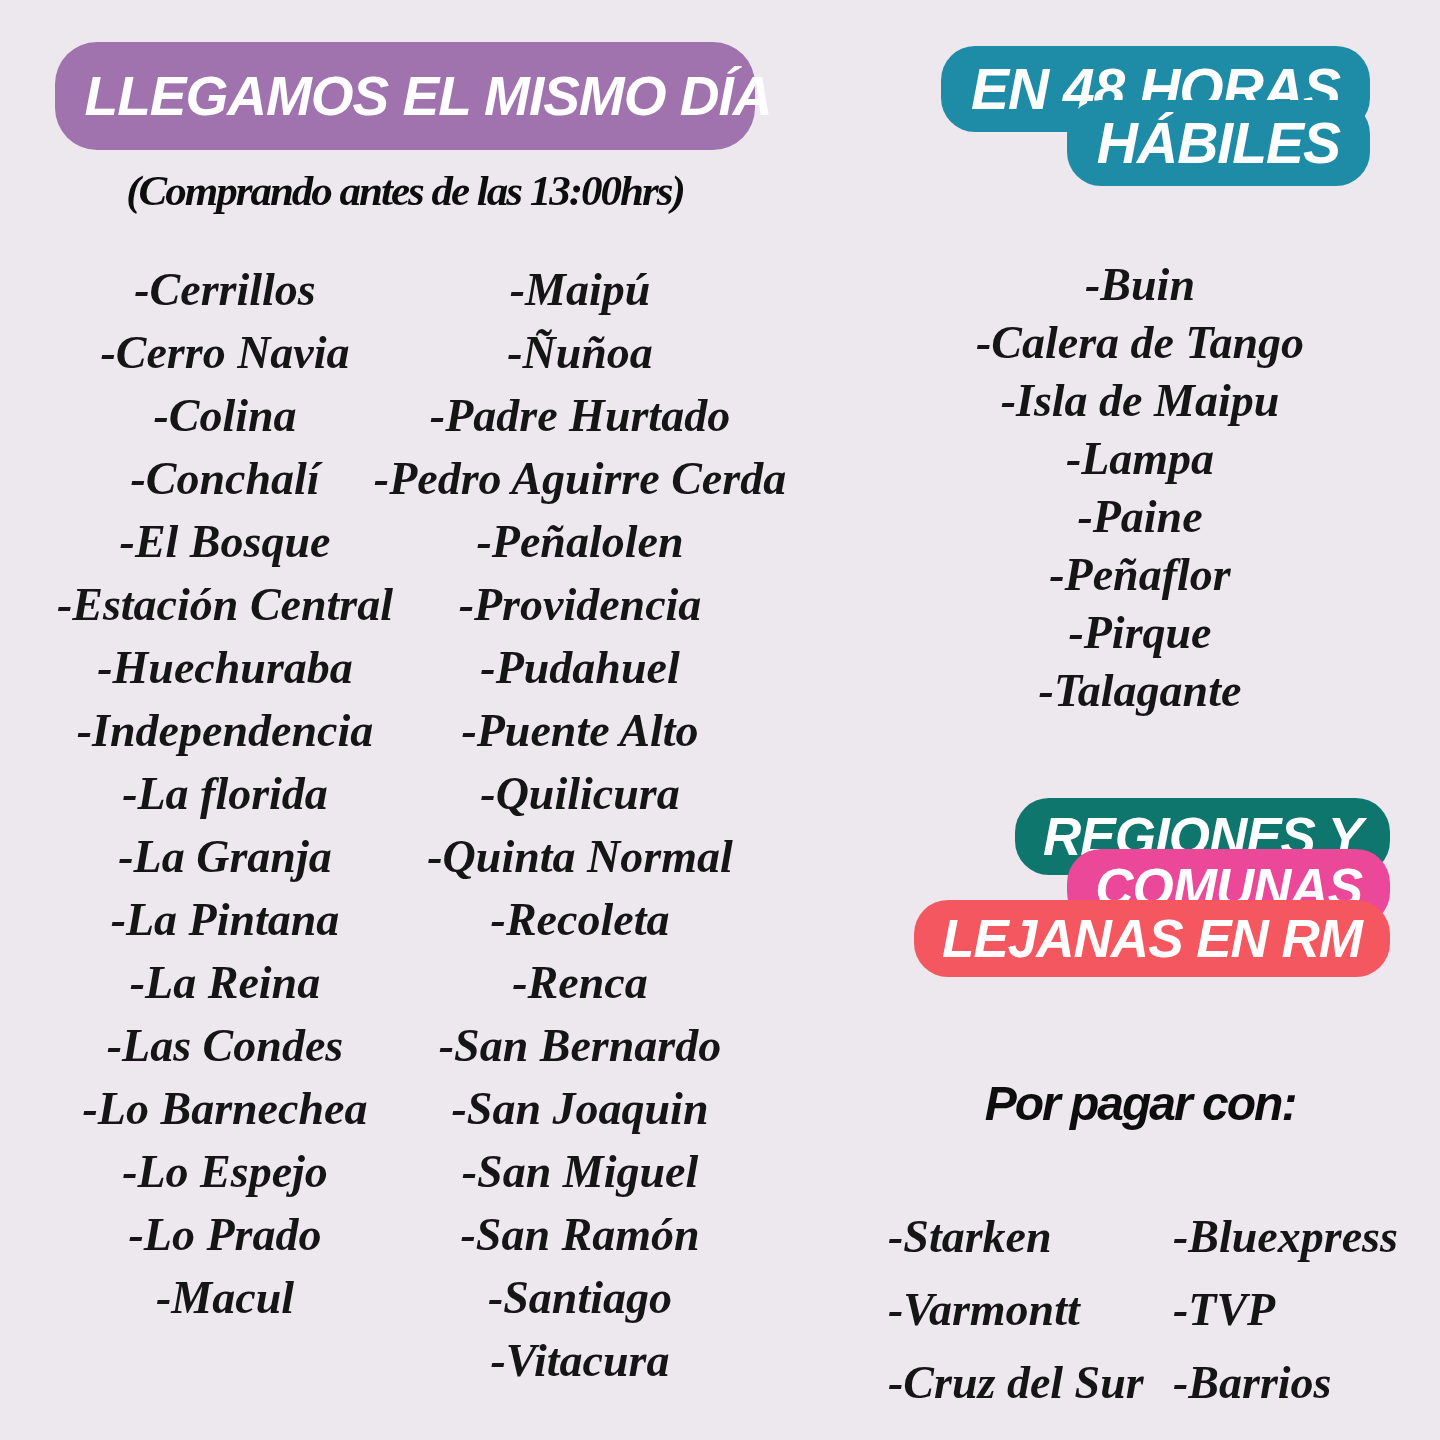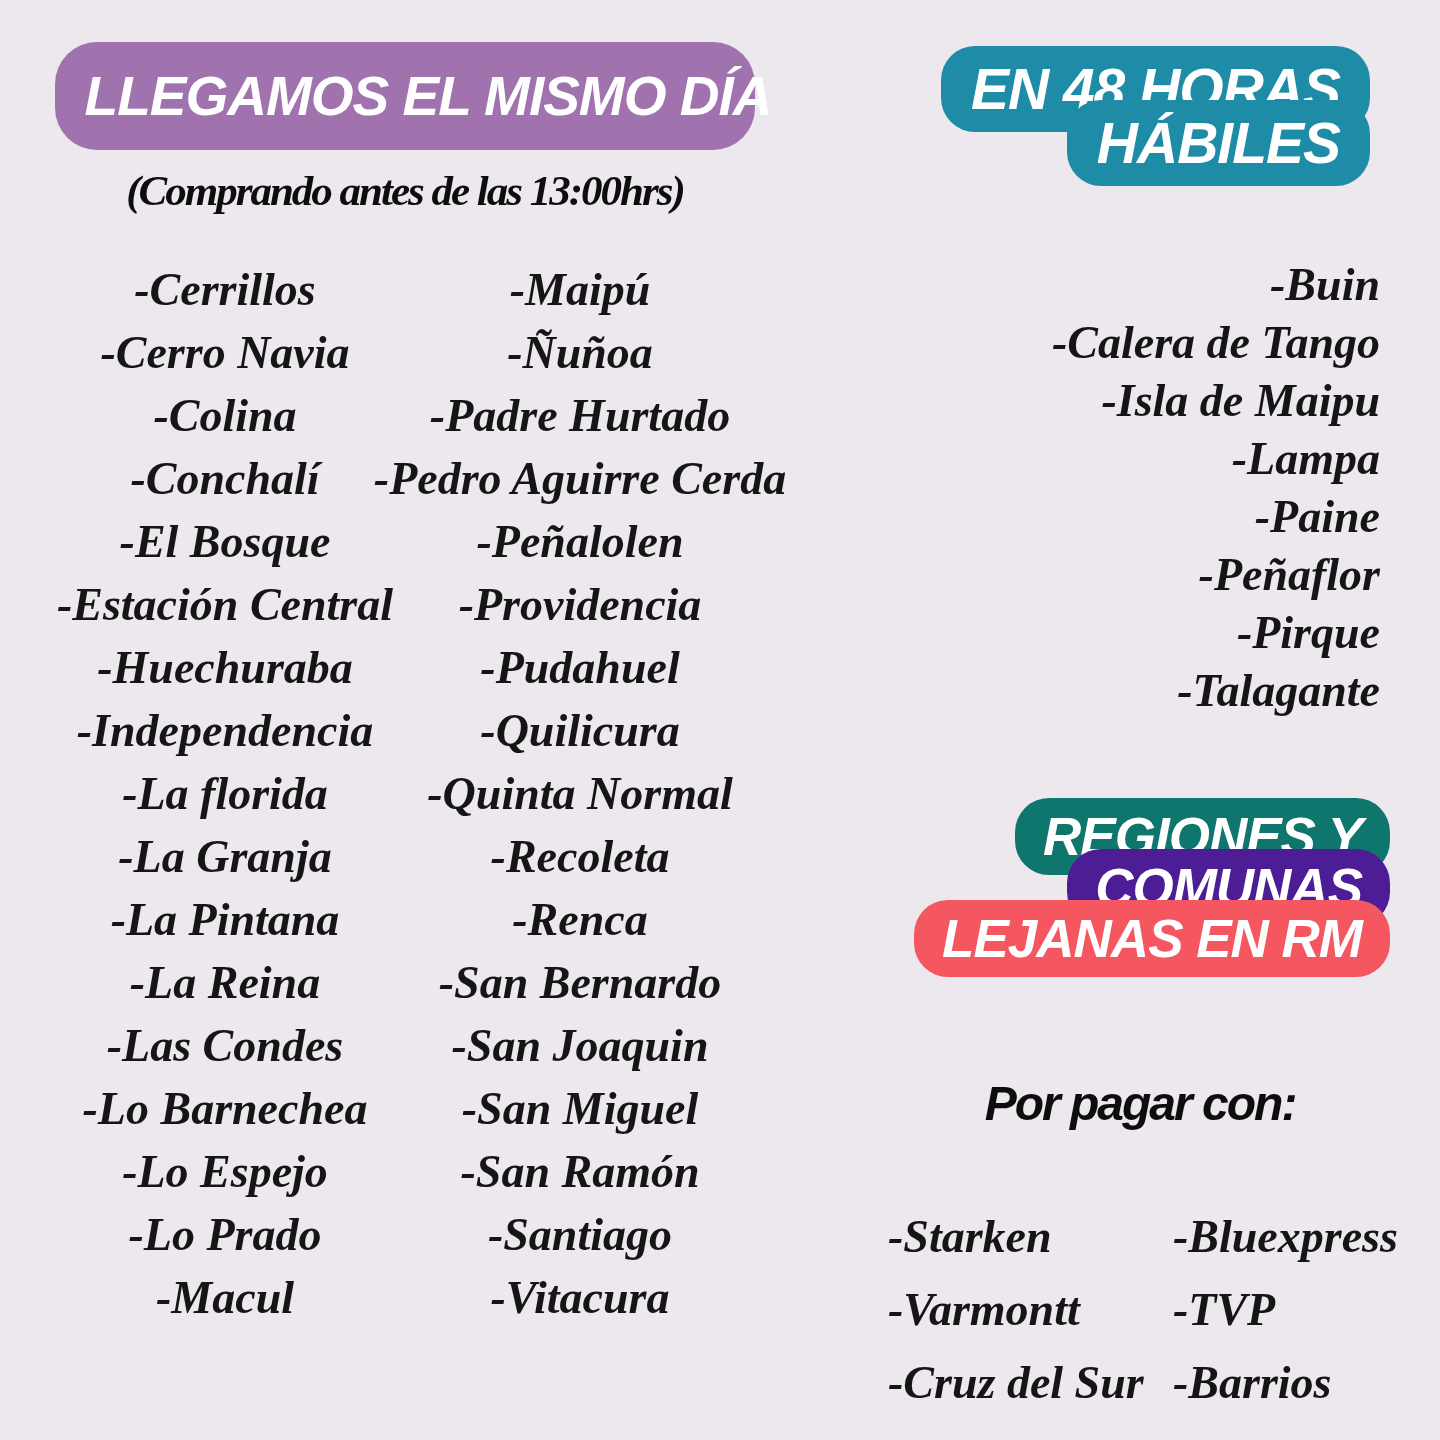--- a/index.html
+++ b/index.html
@@ -70,21 +70,21 @@
   .sticker-48 .line { font-size: 57px; }
   .sticker-48 .line + .line { margin-top: -32px; }
 
   .sticker-regions { left: 890px; top: 798px; width: 500px; }
   .sticker-regions .line { font-size: 53px; padding: 8px 28px; }
   .sticker-regions .line + .line { margin-top: -26px; }
 
   
   .h48-list {
     position: absolute; left: 900px; top: 256px; width: 480px;
-    text-align: right;
+    text-align: center;
   }
   .h48-list .list-item { font-size: 46px; line-height: 58px; white-space: nowrap; }
 
   
   .pay-label {
     position: absolute; left: 890px; top: 1076px; width: 500px;
     text-align: center;
     color: #0d0d0d; font-size: 48px; white-space: nowrap;
     letter-spacing: -2px;
   }
@@ -126,20 +126,21 @@
   </div>
 
 <div class="hand communes-col-b">
     <div class="list-item">-Maipú</div>
     <div class="list-item">-Ñuñoa</div>
     <div class="list-item">-Padre Hurtado</div>
     <div class="list-item">-Pedro Aguirre Cerda</div>
     <div class="list-item">-Peñalolen</div>
     <div class="list-item">-Providencia</div>
     <div class="list-item">-Pudahuel</div>
+    <div class="list-item">-Puente Alto</div>
     <div class="list-item">-Quilicura</div>
     <div class="list-item">-Quinta Normal</div>
     <div class="list-item">-Recoleta</div>
     <div class="list-item">-Renca</div>
     <div class="list-item">-San Bernardo</div>
     <div class="list-item">-San Joaquin</div>
     <div class="list-item">-San Miguel</div>
     <div class="list-item">-San Ramón</div>
     <div class="list-item">-Santiago</div>
     <div class="list-item">-Vitacura</div>
@@ -156,21 +157,21 @@
     <div class="list-item">-Isla de Maipu</div>
     <div class="list-item">-Lampa</div>
     <div class="list-item">-Paine</div>
     <div class="list-item">-Peñaflor</div>
     <div class="list-item">-Pirque</div>
     <div class="list-item">-Talagante</div>
   </div>
 
 <div class="sticker sticker-regions">
   <span class="marker line" style="background: #0f766e;">REGIONES Y</span>
-  <span class="marker line" style="background: #4c1d95;">COMUNAS</span>
+  <span class="marker line" style="background: #ec4899;">COMUNAS</span>
   <span class="marker line" style="background: rgb(244, 87, 95);">LEJANAS EN RM</span>
 </div>
 
 <div class="marker pay-label">Por pagar con:</div>
 
 <div class="couriers">
   <div class="hand couriers-col-a">
       <div class="list-item">-Starken</div>
       <div class="list-item">-Varmontt</div>
       <div class="list-item">-Cruz del Sur</div>

